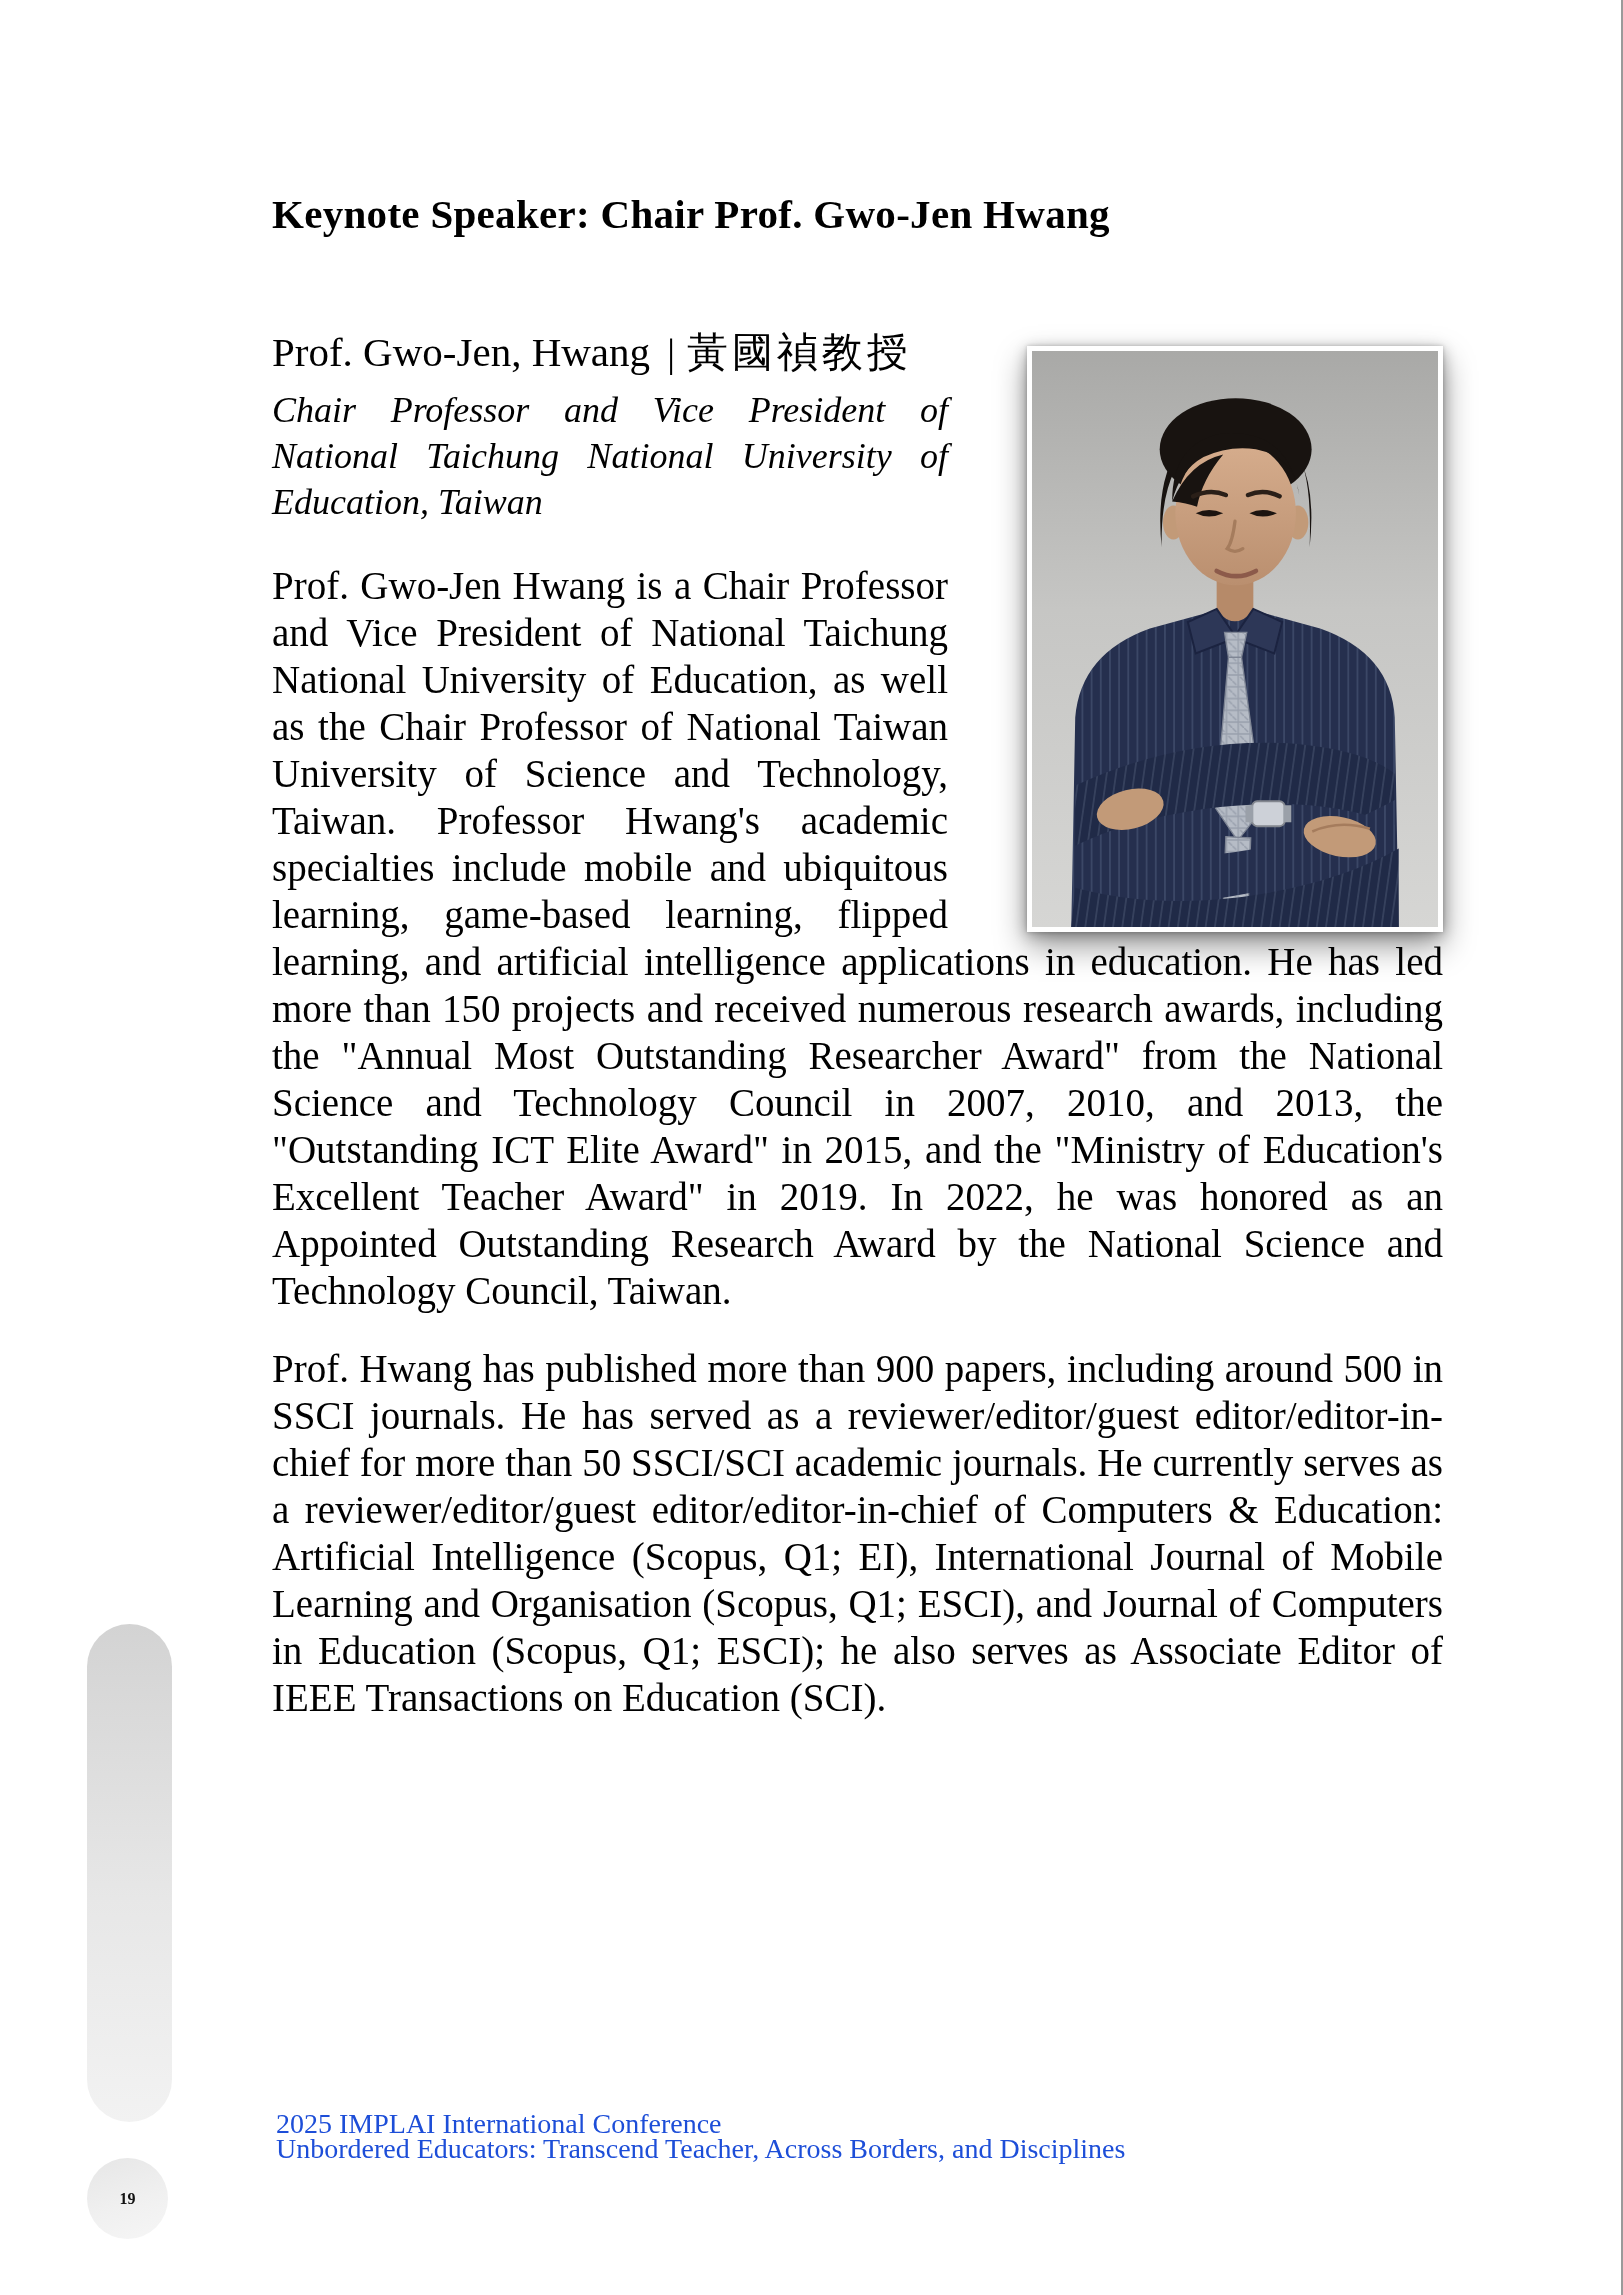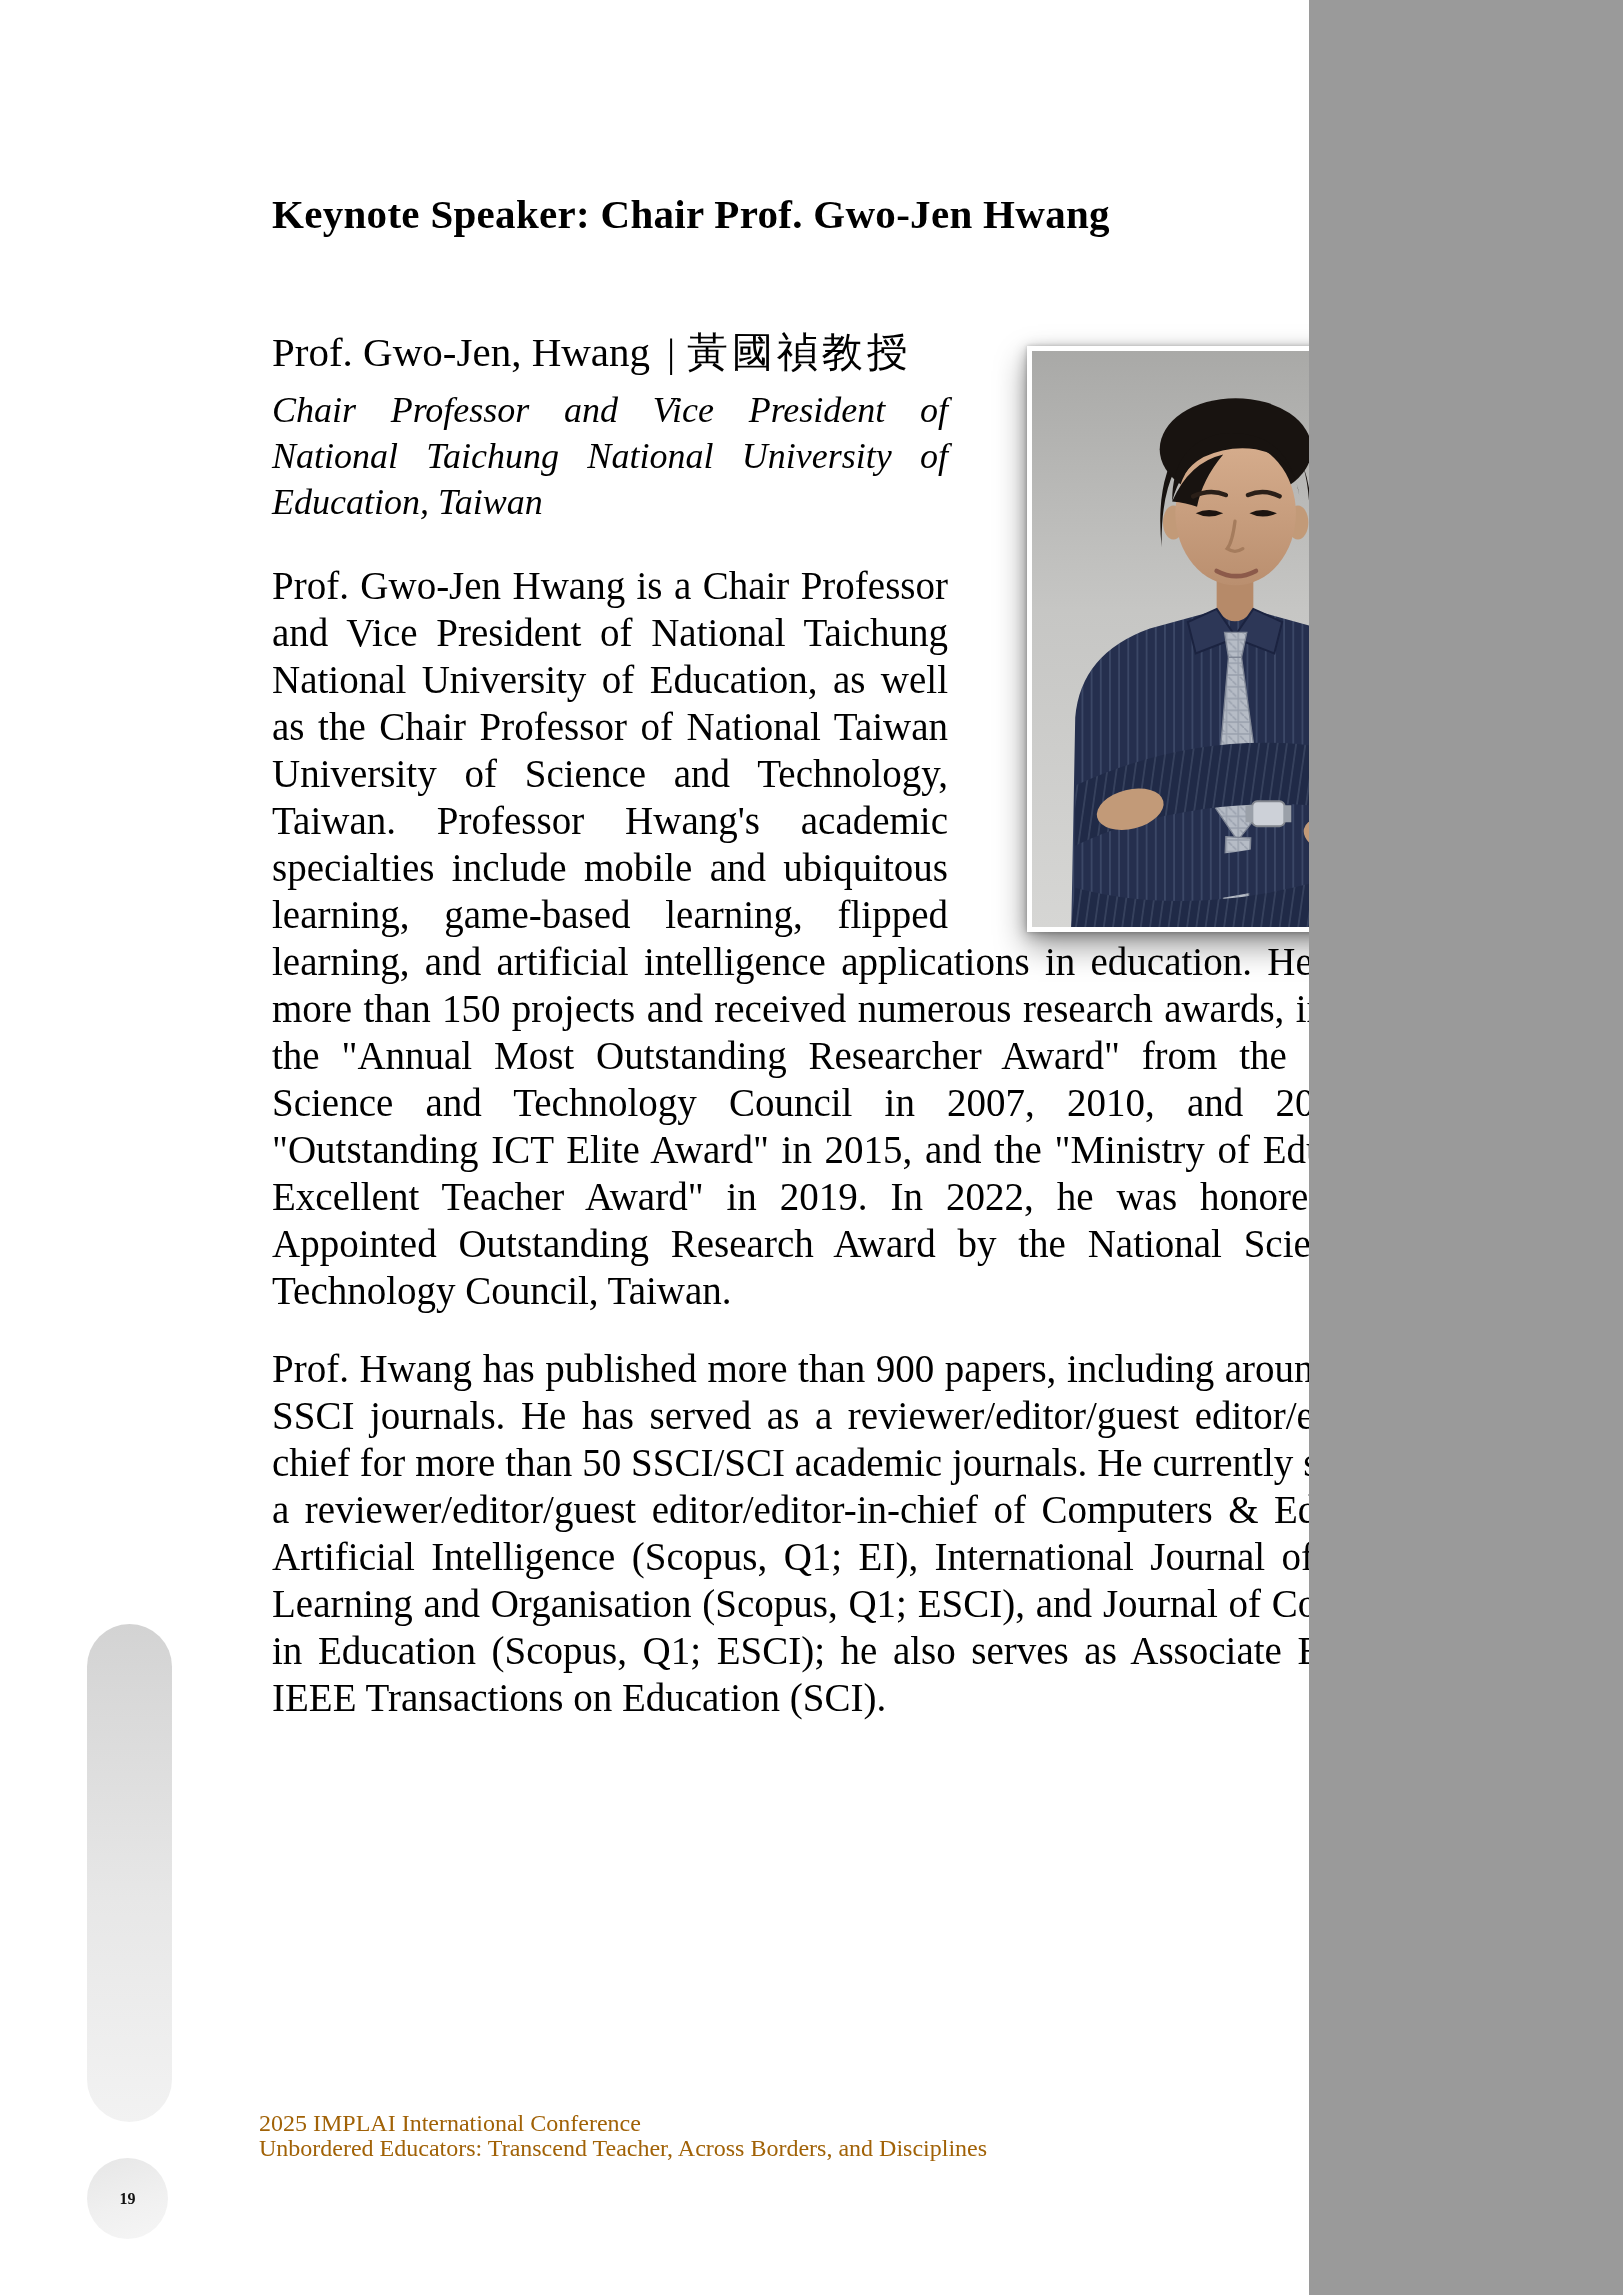--- a/index.html
+++ b/index.html
@@ -1,18 +1,18 @@
 <!DOCTYPE html>
 <html style="font-size:10.5px"><head>
 <meta charset="utf-8">
 <style>
   html,body{margin:0;padding:0;background:#9a9a9a;}
   .page{
     position:relative;
-    width:1309px;height:2295px;
+    width:1621px;height:2295px;
     background:#ffffff;
     overflow:hidden;
     font-family:"Liberation Serif","DejaVu Serif",serif;
     color:#000000;
   }
   .content{
     position:absolute;
     left:272px; top:0; width:1171px;
   }
   .doc-title{
@@ -69,23 +69,23 @@
     width:81px; height:81px;
     border-radius:50%;
     background:linear-gradient(160deg,#e6e6e6 0%,#f0f0f0 55%,#f6f6f6 100%);
     display:flex; align-items:center; justify-content:center;
   }
   .page-bubble .num{
     font-size:16px; font-weight:bold; color:#111111;
   }
   .footer{
     position:absolute;
-    left:259px; top:2111px;
-    font-size:24px; line-height:25px;
-    color:#a16207;
+    left:276px; top:2111px;
+    font-size:28px; line-height:25px;
+    color:#1d4ed8;
   }
   .footer div{white-space:nowrap;}
 </style>
 </head>
 <body>
 
 <div class="page">
 
   <div class="content">
 

